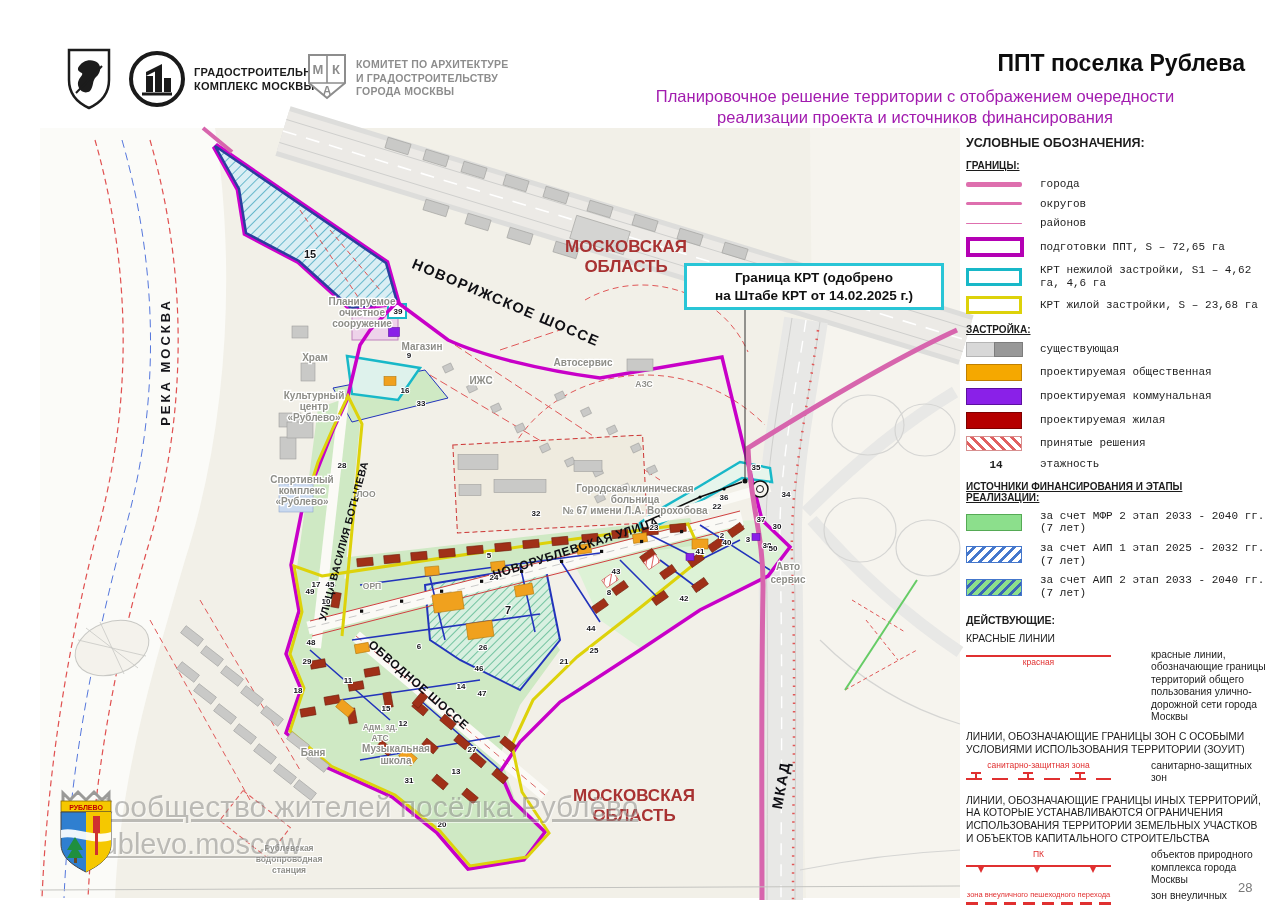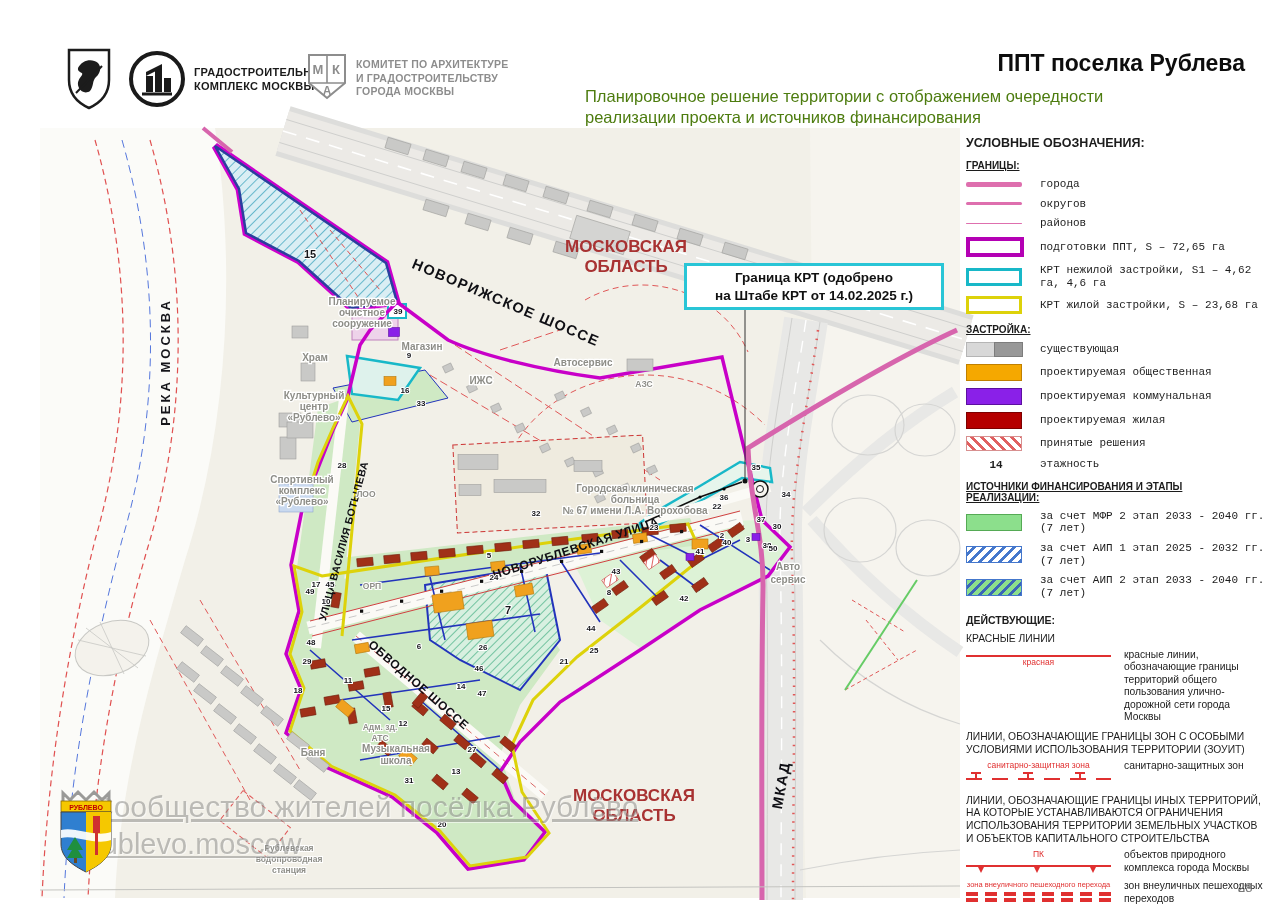--- a/index.html
+++ b/index.html
@@ -10,21 +10,21 @@
   }
   .abs{position:absolute;}
 
   
   #coat-logo{left:66px;top:48px;width:46px;height:62px;}
   #gk-logo{left:128px;top:50px;width:58px;height:58px;}
   #gk-text{left:194px;top:66px;font-size:11px;font-weight:bold;color:#1a1a1a;line-height:1.25;letter-spacing:.3px;}
   #mka-icon{left:306px;top:52px;width:42px;height:50px;}
   #mka-text{left:356px;top:58px;font-size:10.5px;font-weight:bold;color:#8d8d8d;line-height:1.3;letter-spacing:.2px;}
   #page-title{right:35px;top:50px;font-size:23px;font-weight:bold;color:#0d0d0d;text-align:right;}
-  #page-subtitle{right:35px;top:86px;width:660px;text-align:left;font-size:16.5px;color:#4d7c0f;line-height:1.25;}
+  #page-subtitle{right:35px;top:86px;width:660px;text-align:center;font-size:16.5px;color:#a21caf;line-height:1.25;}
 
   
   #map{left:0;top:0;width:1280px;height:905px;}
   text{font-family:"Liberation Sans",sans-serif;}
   .ml{text-anchor:middle;}
   .river{font-size:13px;font-weight:bold;letter-spacing:3px;fill:#15151a;}
   .oblast{font-size:17px;font-weight:bold;fill:#a83232;}
   .road-big{font-size:14.5px;font-weight:bold;fill:#0f0f14;letter-spacing:1.5px;}
   .road-med{font-size:12px;font-weight:bold;fill:#0f0f14;letter-spacing:.6px;}
   .road-sm{font-size:10.5px;font-weight:bold;fill:#0f0f14;letter-spacing:.4px;}
@@ -59,21 +59,21 @@
   .f-com{background:#8a20e8;border-color:#5c10a0;}
   .f-acc{width:54px;height:13px;display:block;border:1px solid #d89090;
      background:repeating-linear-gradient(45deg,#ffffff 0 4px,#e06060 4px 7px);}
   .f-mfr1{background:#e7f8e3;border:1px solid #8cc88c;}
   .f-mfr2{background:#8cdf8c;border:1px solid #55aa55;}
   .f-aip1{border:1px solid #4477cc;background:repeating-linear-gradient(135deg,#ffffff 0 4px,#4477cc 4px 7px);}
   .f-aip2{border:1px solid #4477cc;background:repeating-linear-gradient(135deg,#8cdf8c 0 4px,#3a66b8 4px 7px);}
   .floors-num{width:60px;flex:0 0 60px;text-align:center;font-size:11px;font-weight:bold;}
   .act-t{font-size:10.5px;font-weight:bold;margin:14px 0 4px 0;}
   .act-h{font-size:10.3px;margin:7px 0 3px 0;line-height:1.25;}
-  .act-row{display:flex;align-items:flex-start;margin:3px 0;}
+  .act-row{display:flex;align-items:flex-start;margin:3px 0;gap:27px;}
   .act-sample{width:150px;flex:0 0 150px;}
   .act-desc{font-size:10.3px;line-height:1.22;margin-left:8px;}
   .redline{height:2px;background:#e03030;width:145px;margin-top:6px;}
   .red-lbl{font-size:8.5px;color:#e03030;text-align:center;width:145px;}
 
   
   #watermark{left:92px;top:790px;z-index:7;color:#8f8f8d;opacity:.55;
      text-shadow:1px 1px 0 #ffffff;pointer-events:none;}
   #watermark .w1{font-size:30px;text-decoration:underline;white-space:nowrap;}
   #watermark .w2{font-size:29px;text-decoration:underline;margin-top:4px;}

